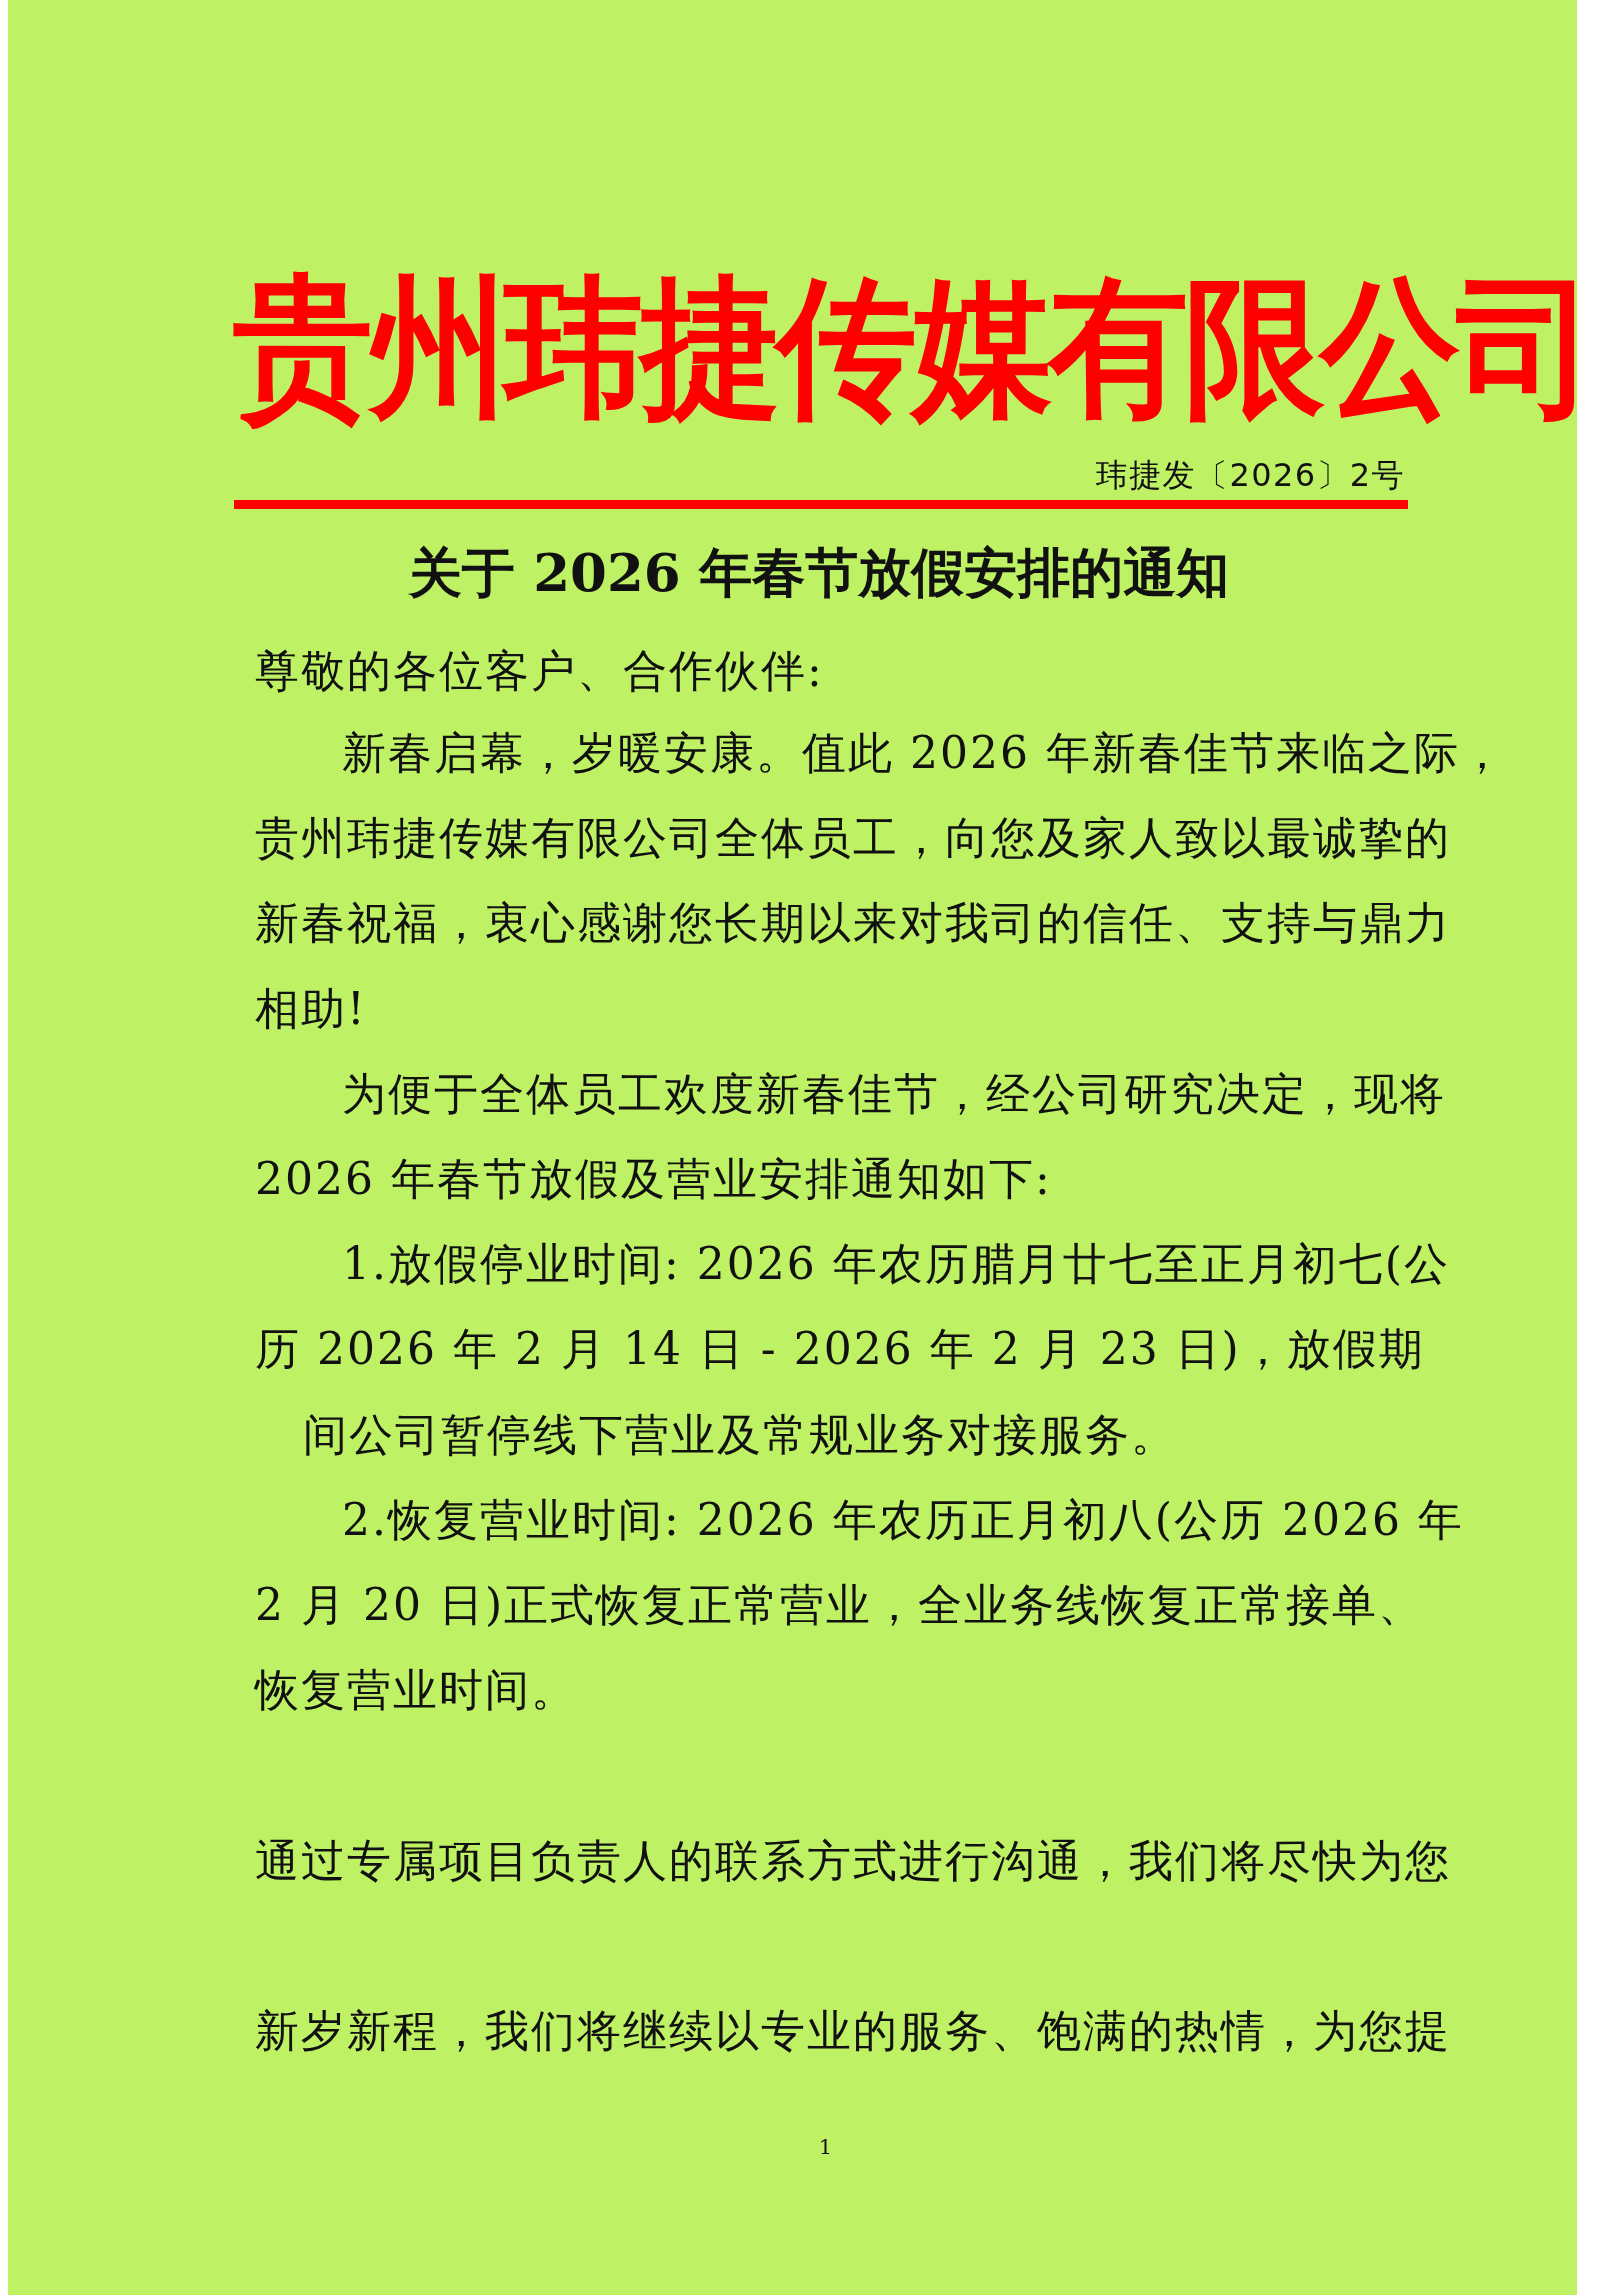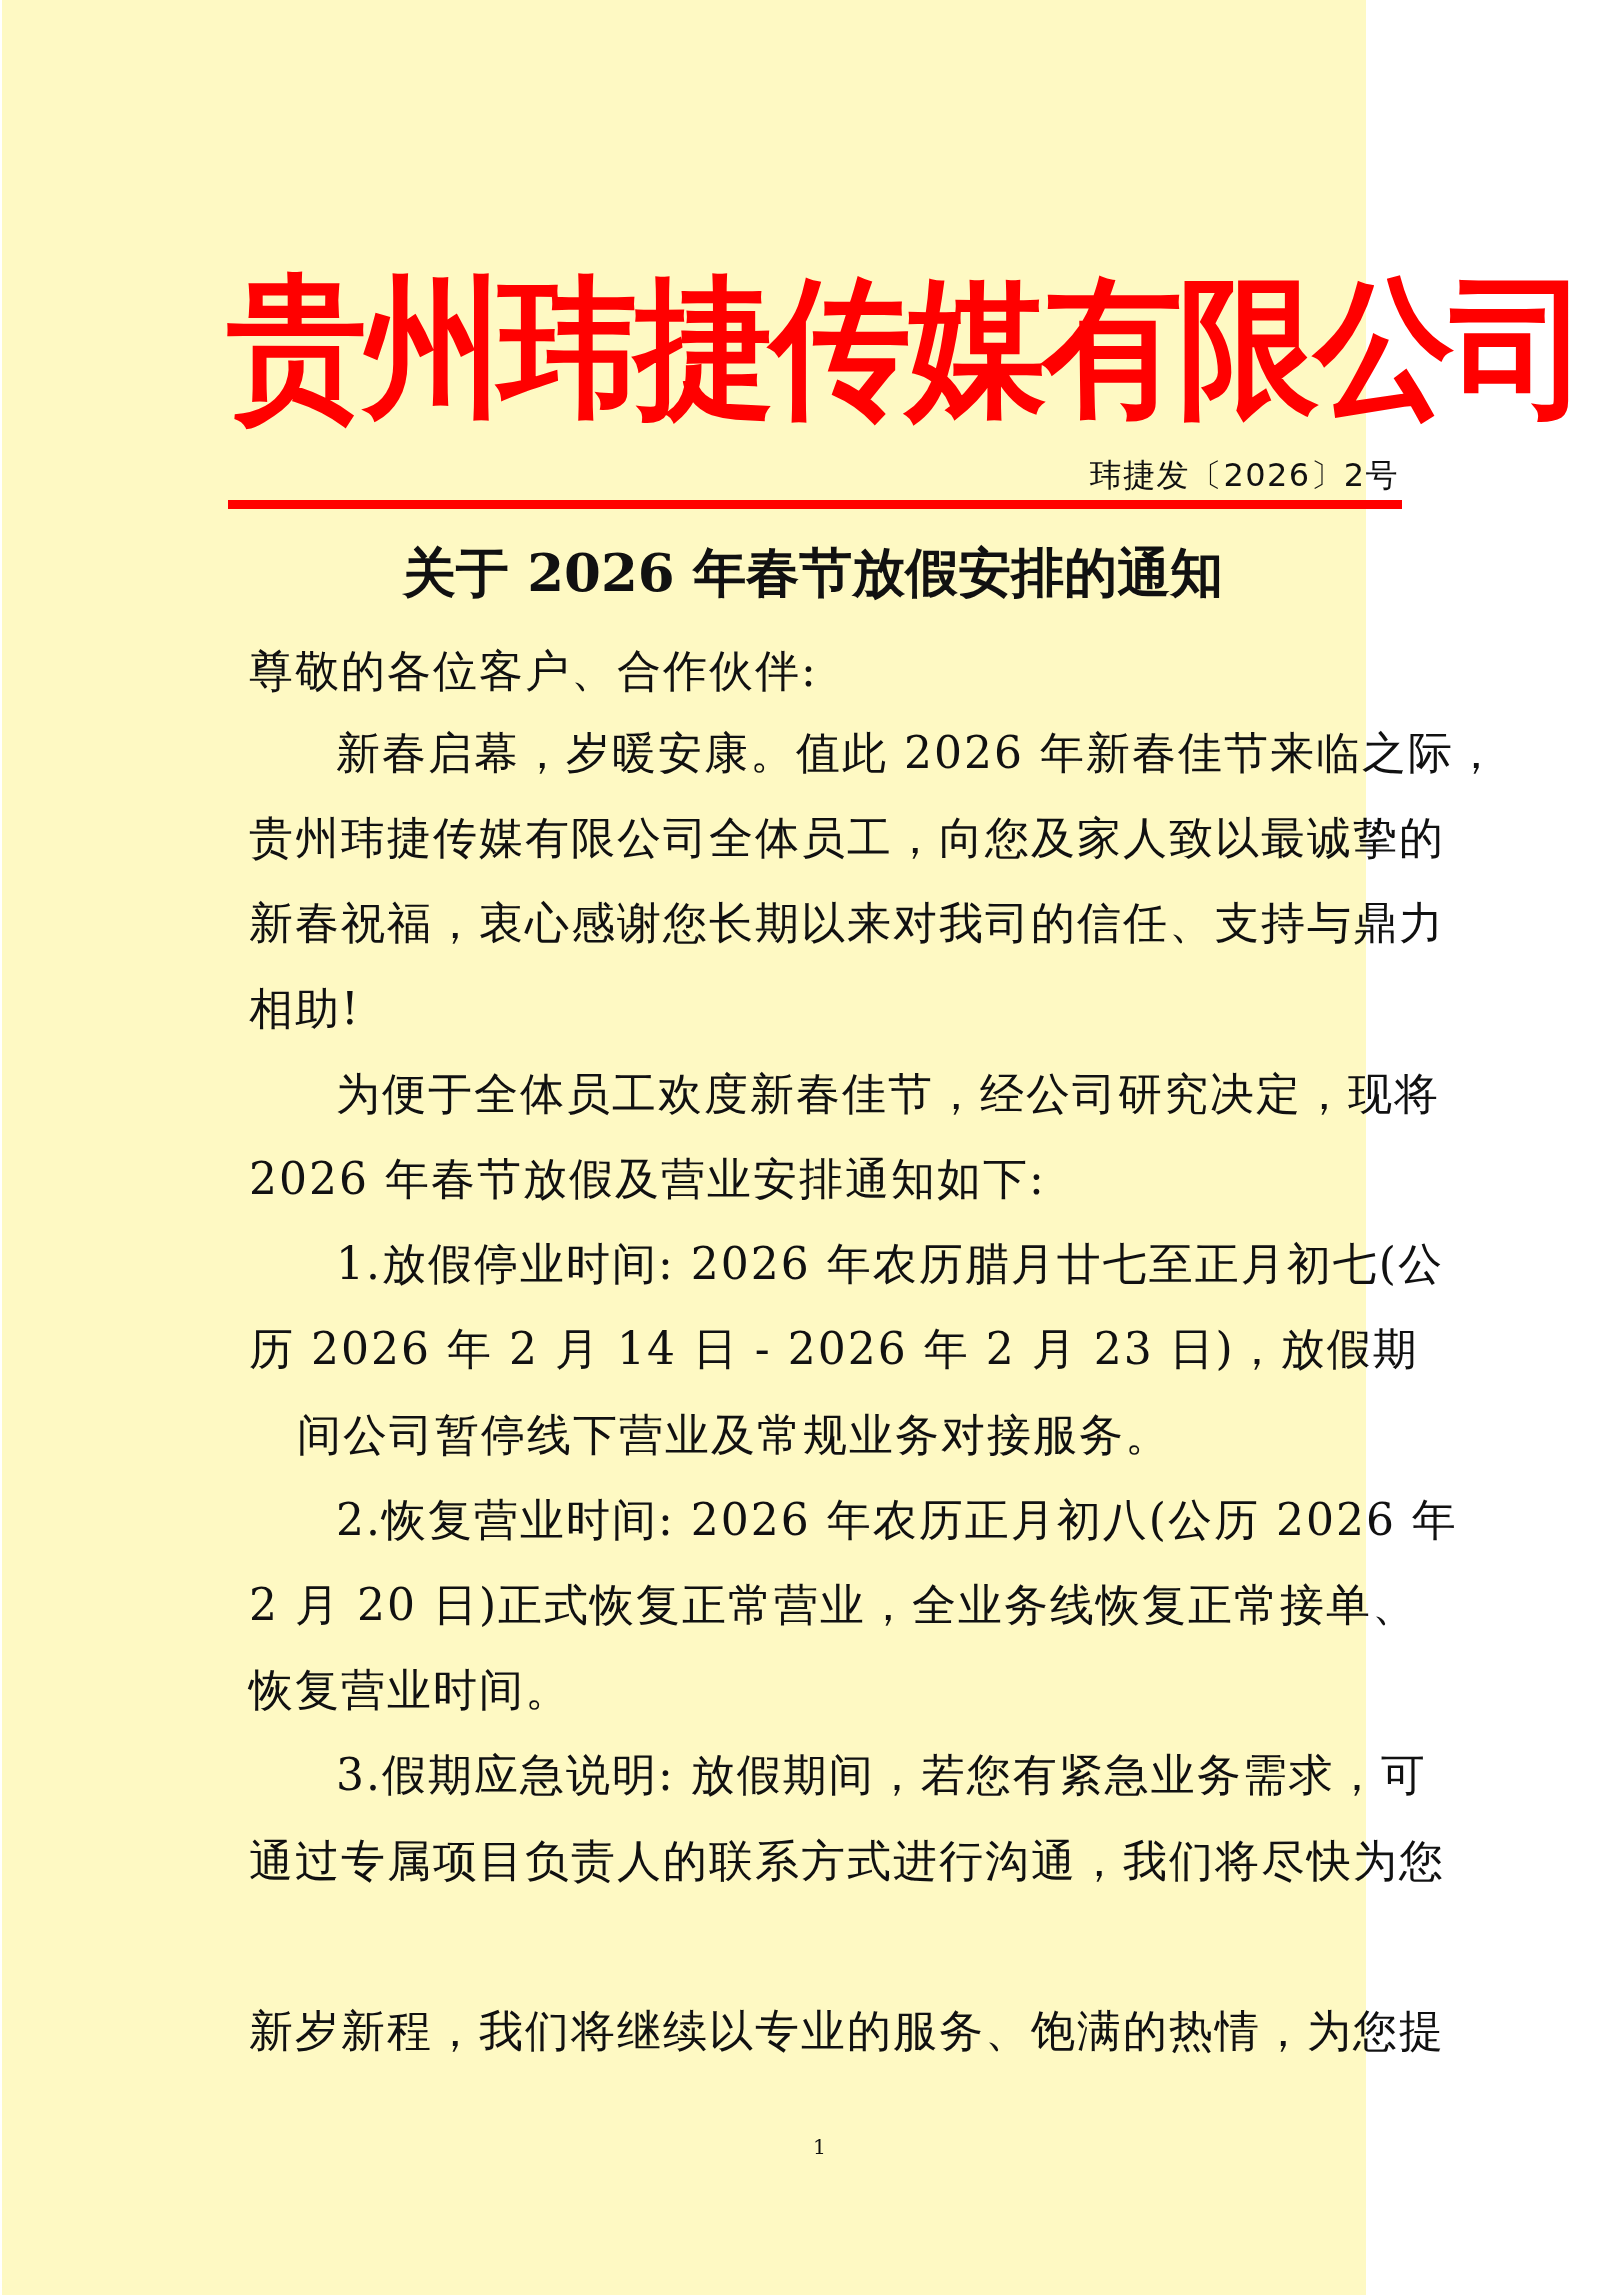--- a/index.html
+++ b/index.html
@@ -1,18 +1,18 @@
 <!DOCTYPE html>
 <html style="font-size:11px"><head>
   <meta charset="utf-8">
   <style>
     html, body { margin: 0; padding: 0; background: #ffffff; }
     body { width: 1623px; height: 2295px; position: relative; overflow: hidden;
            font-family: "DejaVu Serif", "Liberation Serif", serif; color: #111111; }
-    .page { position: absolute; left: 2px; top: 0; width: 1364px; height: 2295px; background: #fef9c3; }
+    .page { position: absolute; left: 8px; top: 0; width: 1569px; height: 2295px; background: #bef264; }
     .header-title { position: absolute; left: 225px; top: 252px; width: 1172px; height: 191px;
                     text-align: center; color: #ff0000; font-family: "DejaVu Sans", "Liberation Sans", sans-serif;
                     font-weight: bold; font-size: 140px; line-height: 191px; letter-spacing: -4.1px;
                     transform: scaleY(1.08); transform-origin: center; white-space: nowrap; }
     .doc-number { position: absolute; left: 225px; top: 446px; width: 1172px; height: 58px;
                   text-align: right; font-family: "DejaVu Sans", "Liberation Sans", sans-serif;
                   font-size: 32px; line-height: 58px; color: #111; letter-spacing: 1.4px; }
     .red-rule { position: absolute; left: 226px; top: 500px; width: 1174px; height: 8.9px; background: #ff0000; }
     .notice-title { position: absolute; left: 225px; top: 535px; width: 1172px; height: 75px;
                     text-align: center; font-family: "DejaVu Serif", "Liberation Serif", serif;
@@ -44,20 +44,19 @@
   <div class="line" style="top:1145px;">2026 年春节放假及营业安排通知如下:</div>
 
   <div class="line indent" style="top:1230px;">1.放假停业时间: 2026 年农历腊月廿七至正月初七(公</div>
   <div class="line" style="top:1315px;">历 2026 年 2 月 14 日 - 2026 年 2 月 23 日)，放假期</div>
   <div class="line" style="top:1401px;margin-left:48px;">间公司暂停线下营业及常规业务对接服务。</div>
 
   <div class="line indent" style="top:1486px;">2.恢复营业时间: 2026 年农历正月初八(公历 2026 年</div>
   <div class="line" style="top:1571px;">2 月 20 日)正式恢复正常营业，全业务线恢复正常接单、</div>
   <div class="line" style="top:1656px;">恢复营业时间。</div>
 
-  <div class="line indent" style="top:1741px;">3.假期应急说明: 放假期间，若您有紧急业务需求，可</div>
   <div class="line" style="top:1827px;">通过专属项目负责人的联系方式进行沟通，我们将尽快为您</div>
 
   <div class="line" style="top:1997px;">新岁新程，我们将继续以专业的服务、饱满的热情，为您提</div>
 
   <div class="page-number">1</div>
 </div>
 
 
 </body></html>

